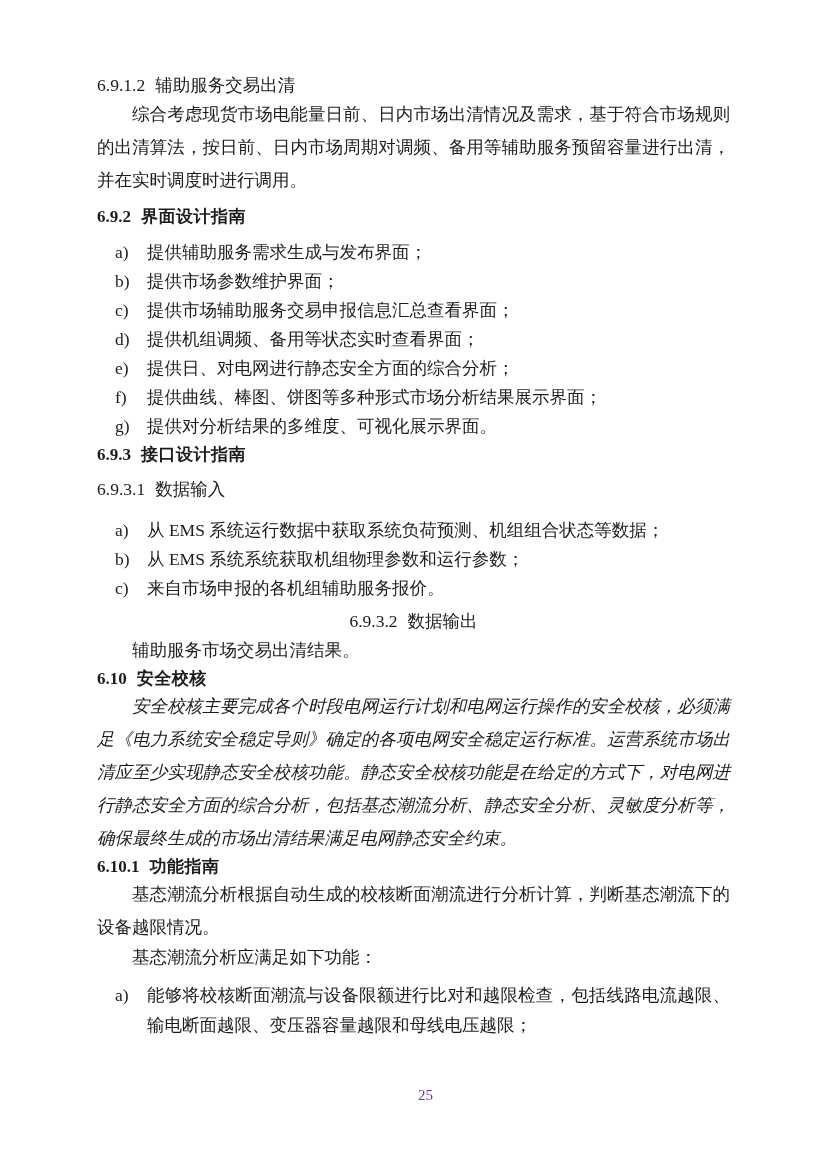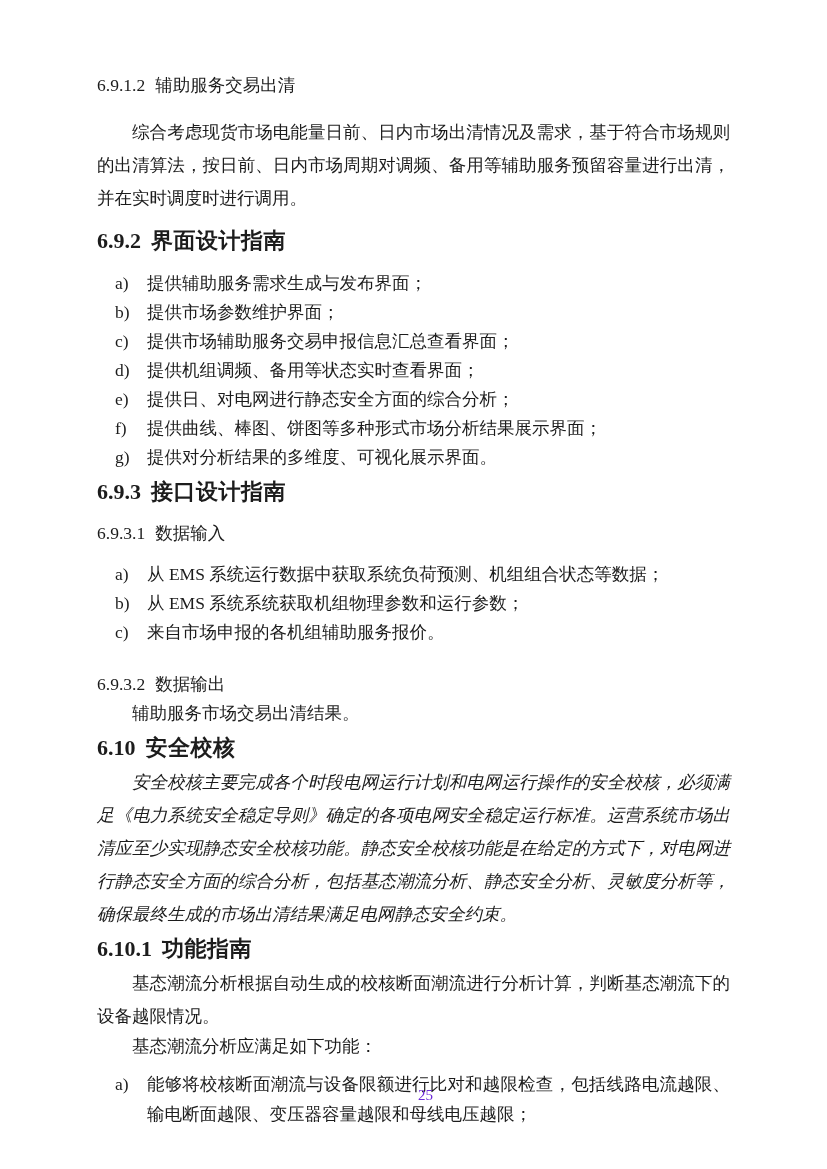--- a/index.html
+++ b/index.html
@@ -13,22 +13,22 @@
     color: #1c1c1c;
   }
   .content {
     position: absolute;
     left: 97px;
     top: 72px;
     width: 633px;
   }
   
   .h-bold {
-    font-size: 22px;
-    line-height: 36px;
+    font-size: 17px;
+    line-height: 22px;
     font-weight: bold;
     white-space: nowrap;
   }
   .h-bold .h-title {
     font-family: "DejaVu Sans", "Liberation Sans", sans-serif;
     letter-spacing: 0.5px;
   }
   
   .h-plain {
     font-size: 17.5px;
@@ -56,27 +56,27 @@
     position: absolute;
     left: 18px;
     top: 0;
   }
   .li-wrap {
     line-height: 30px;
     text-align: justify;
     text-justify: inter-character;
   }
   
-  #p-6912   { margin-top: 18px; }
+  #p-6912   { }
   #h-692    { margin-top: 8px; }
   #list-692 { margin-top: 10px; }
   #h-693    { margin-top: 2px; }
   #h-6931   { margin-top: 10px; }
   #list-6931{ margin-top: 14px; }
-  #h-6932   { margin-top: 24px; }
+  #h-6932   { margin-top: 5px; text-align: center; }
   #p-6932   { margin-top: 0; }
   #h-610    { margin-top: 0; }
   #p-610    { margin-top: 0; font-style: italic; }
   #h-6101   { margin-top: 0; }
   #h-61011  { margin-top: 4px; }
   #p-61011a { margin-top: 0; }
   #p-61011b { margin-top: 0; line-height: 27px; }
   #list-61011 { margin-top: 9px; }
   .footer {
     position: absolute;

